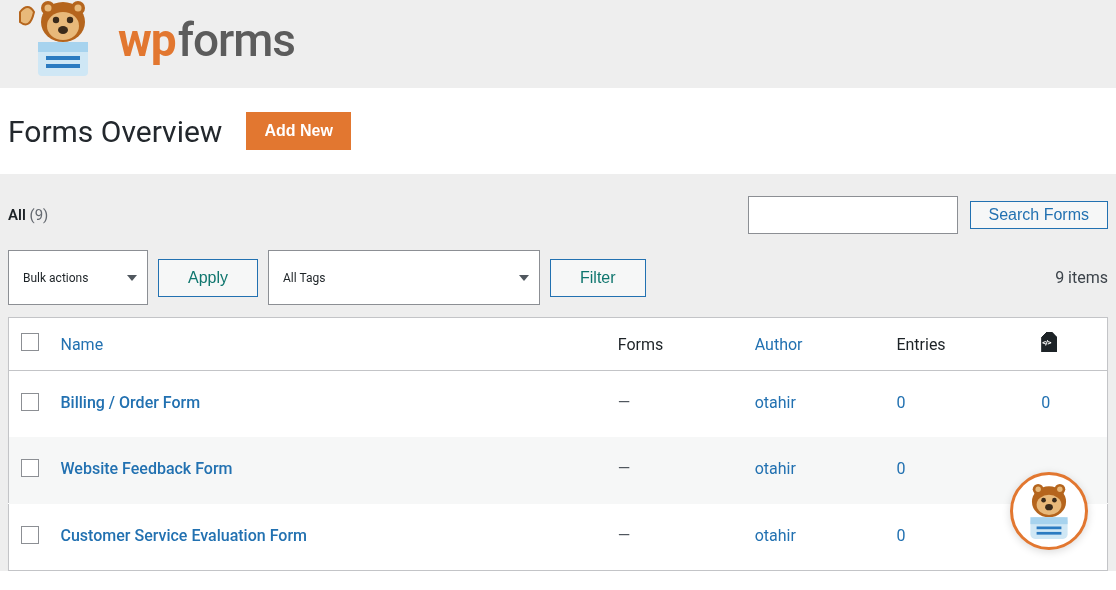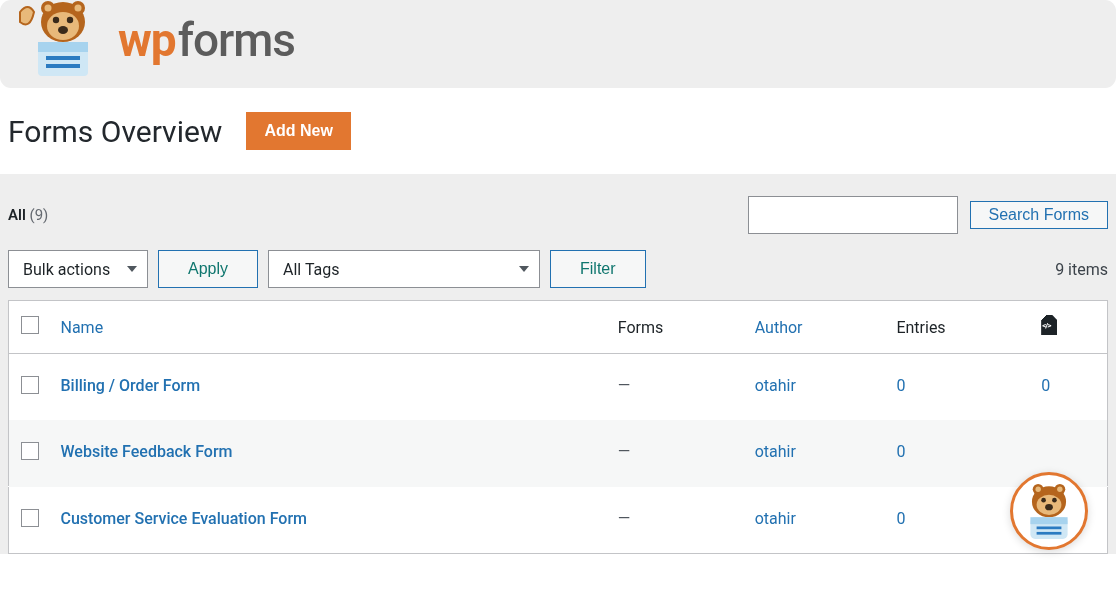--- a/index.html
+++ b/index.html
@@ -9,21 +9,20 @@
     color: #1d2327;
     font-size: 15px;
     overflow: hidden;
     width: 1116px;
   }
   a { color: #2271b1; text-decoration: none; }
 
   .top-bar {
     background: #eeeeee;
     padding: 0 0 8px 8px;
-    border-radius: 11px;
   }
   .brand { display: flex; align-items: center; gap: 10px; }
   .brand-logo { position: relative; width: 100px; height: 80px; }
   .brand-text { display: flex; align-items: baseline; gap: 2px; font-weight: 300; }
   .brand-wp { color: #e27730; font-weight: 700; font-size: 46px; letter-spacing: -1px; }
   .brand-forms { color: #5c5c5c; font-weight: 500; font-size: 46px; letter-spacing: -1px; }
 
   .title-row {
     display: flex; align-items: center; gap: 24px;
     padding: 24px 21px 24px 8px;
@@ -50,21 +49,21 @@
   }
   .search-btn {
     background: #f6f7f7; border: 1px solid #2271b1; color: #2271b1;
     height: 28px; padding: 4px 18px; font-size: 16px; cursor: pointer;
   }
 
   .filter-row { display: flex; justify-content: space-between; align-items: center; margin-bottom: 12px; }
   .filter-left { display: flex; gap: 10px; align-items: center; }
   .select {
     position: relative; background: #fff; border: 1px solid #8c8f94;
-    height: 38px; font-size: 16px; padding: 0 36px 0 14px; display: flex; align-items: center;
+    height: 55px; font-size: 12px; padding: 0 36px 0 14px; display: flex; align-items: center;
     cursor: pointer;
   }
   .select.bulk { width: 140px; }
   .select.tags { width: 272px; }
   .caret {
     position: absolute; right: 10px; top: 50%; transform: translateY(-50%);
     width: 0; height: 0; border-left: 5px solid transparent; border-right: 5px solid transparent;
     border-top: 6px solid #50575e;
   }
   .btn-outline {

